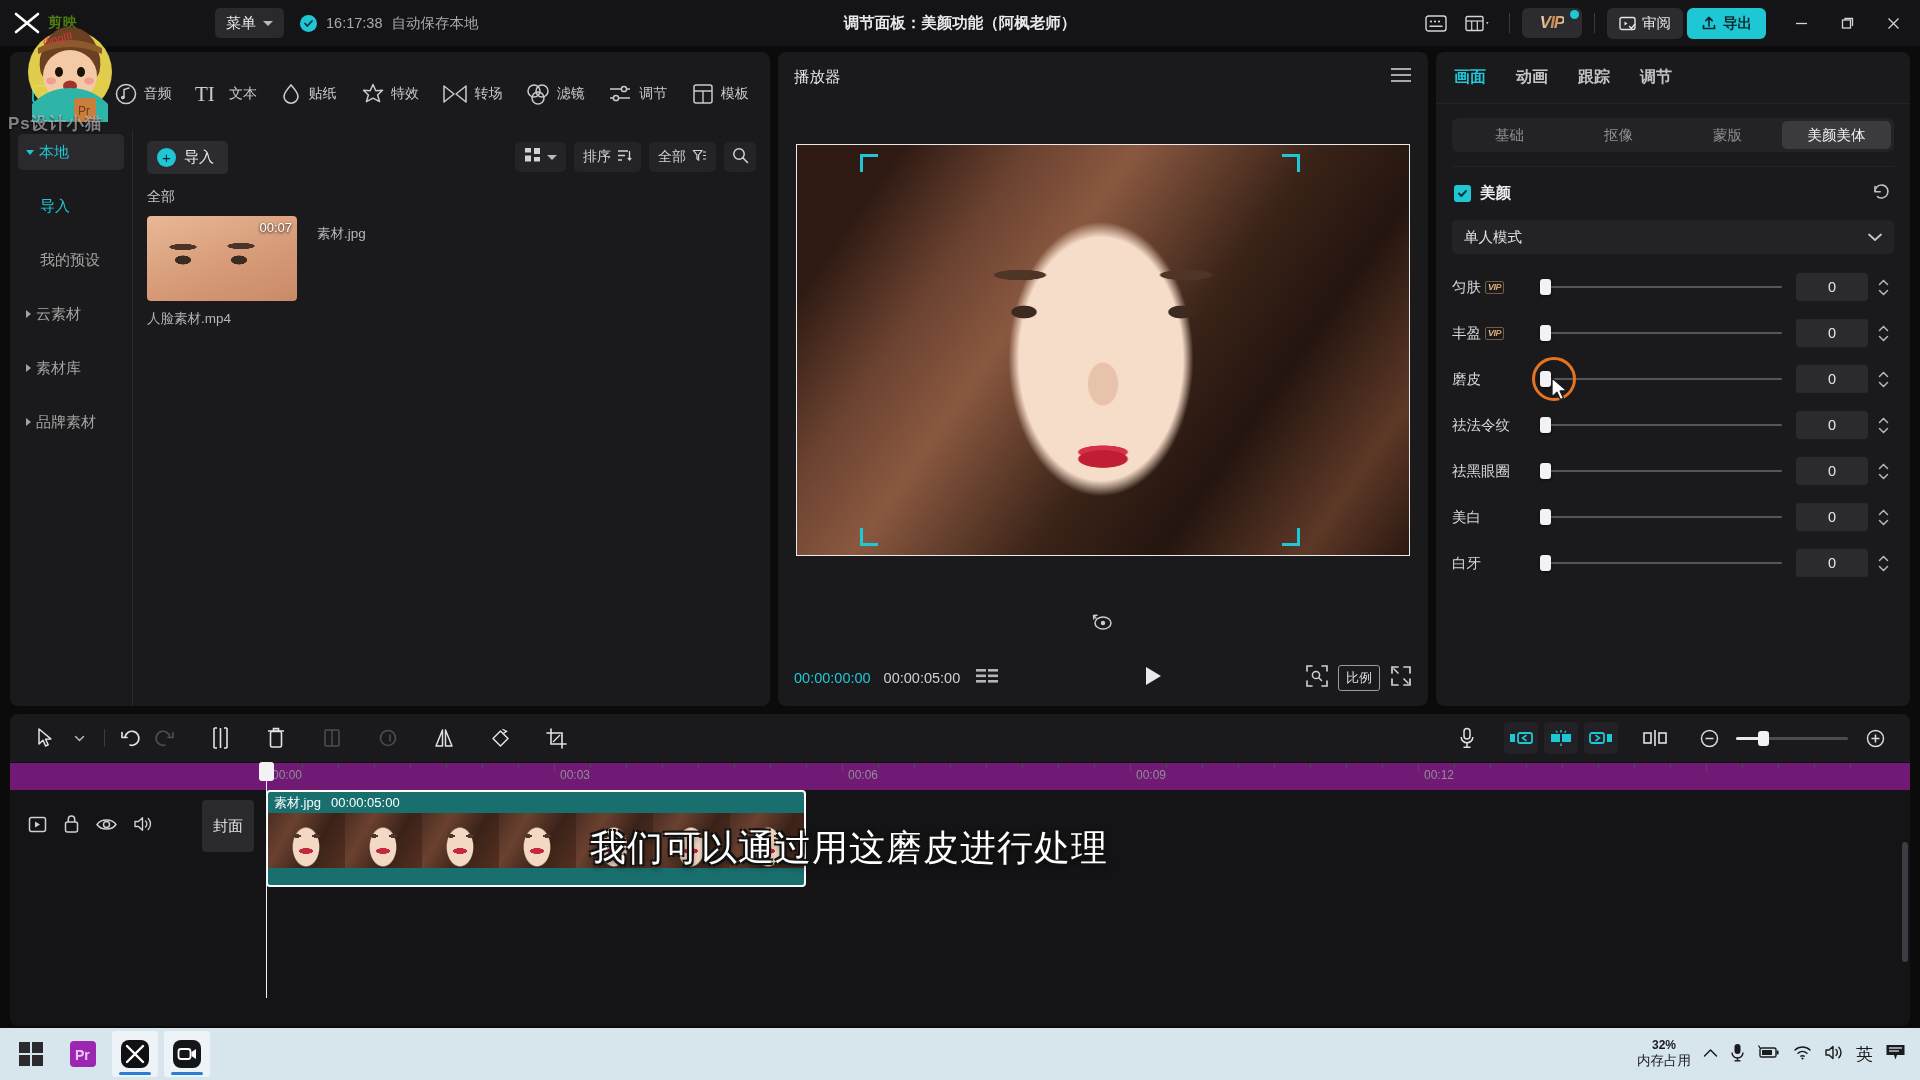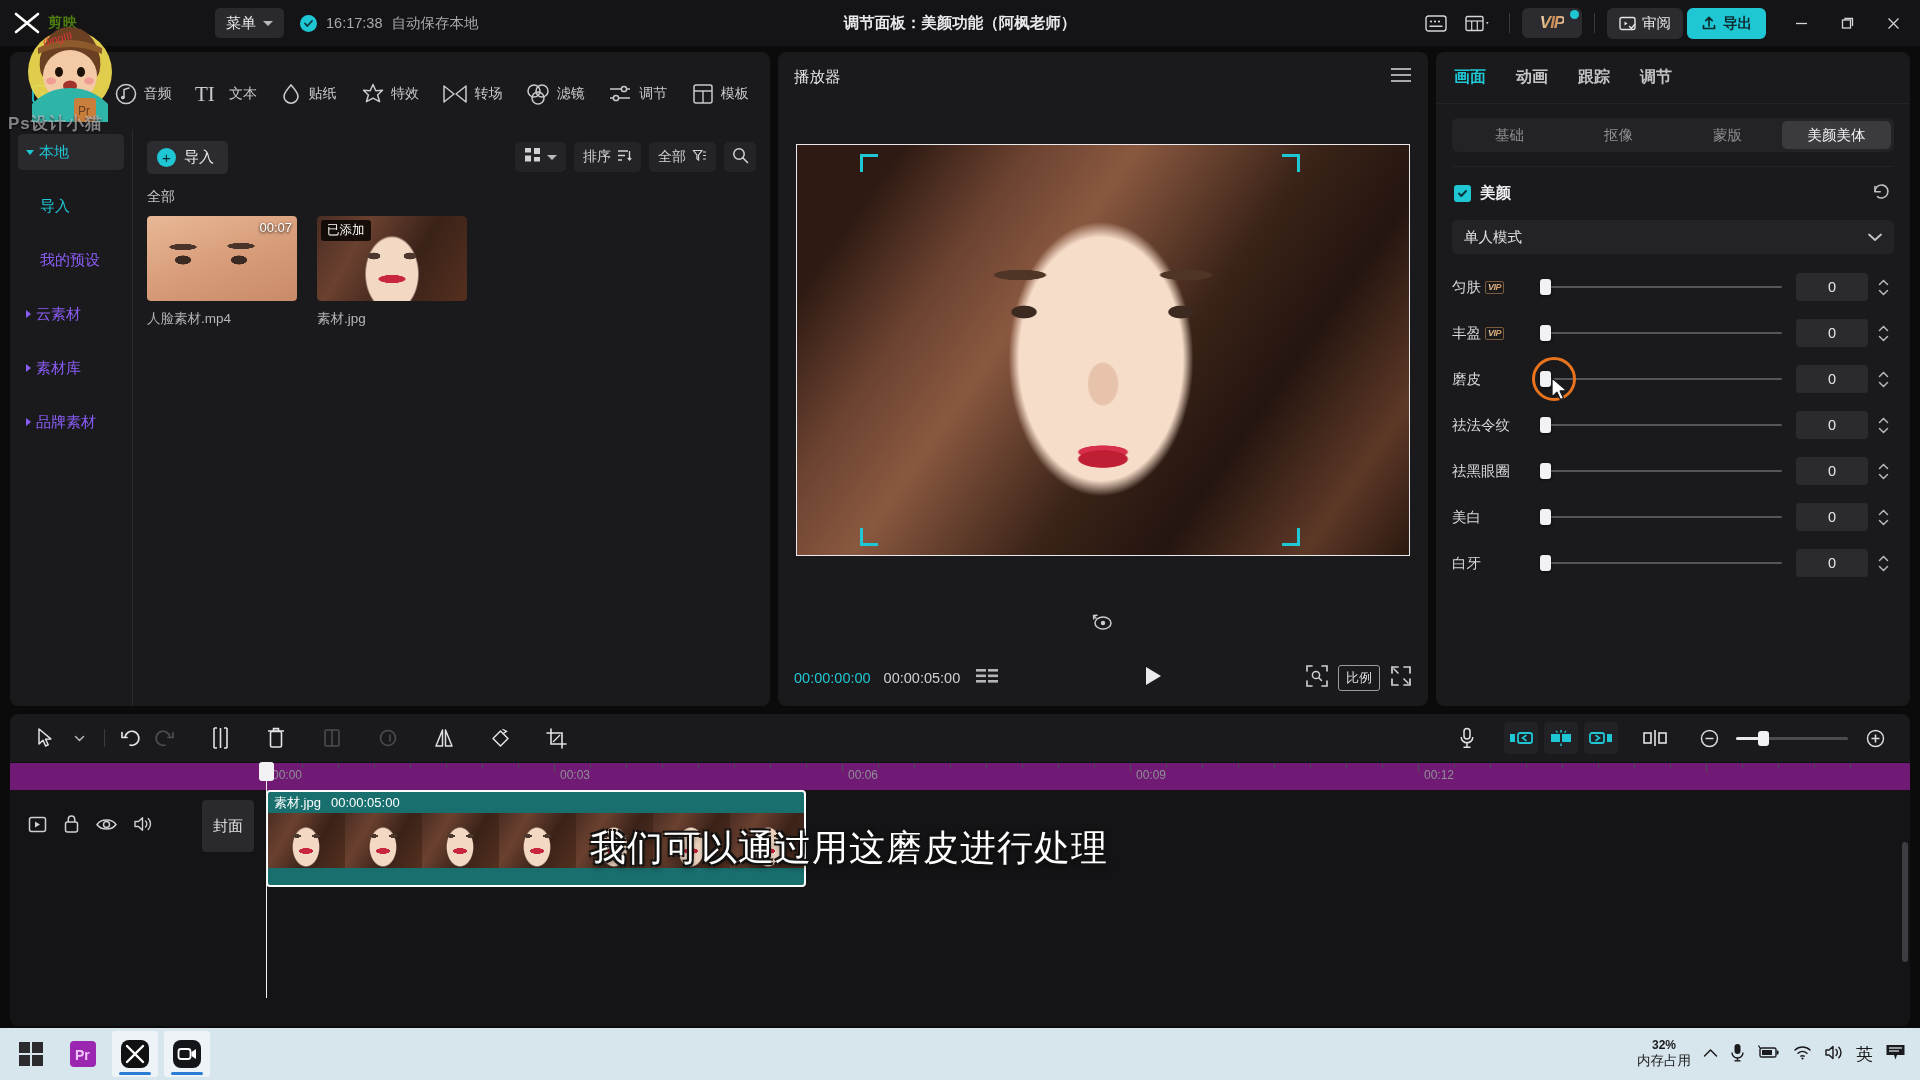--- a/index.html
+++ b/index.html
@@ -74,21 +74,21 @@
     width: 86px; height: 64px; display: flex; flex-direction: row;
     align-items: center; justify-content: center; gap: 6px; cursor: pointer;
     border-radius: 6px; color: #cacacd; font-size: 14px;
   }
   .tool-tab.active { color: #1fc7d4; }
   .tool-tab .ic { height: 26px; display: flex; align-items: center; }
   .panel-body { display: flex; height: 580px; }
   .sidebar { width: 122px; padding: 8px 8px 0 8px; display: flex; flex-direction: column; gap: 18px; }
   .side-item {
     display: flex; align-items: center; gap: 5px; height: 36px; padding: 0 8px;
-    border-radius: 5px; font-size: 15px; color: #8b5cf6; cursor: pointer;
+    border-radius: 5px; font-size: 15px; color: #a3a3a3; cursor: pointer;
   }
   .side-item.sub { padding-left: 22px; }
   .side-item.active { background: #2a2a2e; color: #1fc7d4; }
   .side-item.accent { color: #1fc7d4; }
   .tri-dn { width: 0; height: 0; border-left: 4.5px solid transparent; border-right: 4.5px solid transparent; border-top: 5px solid currentColor; }
   .tri-rt { width: 0; height: 0; border-top: 4.5px solid transparent; border-bottom: 4.5px solid transparent; border-left: 5px solid currentColor; }
   .side-divider { width: 1px; background: #2a2a2d; margin-top: 4px; }
   .media-main { flex: 1; padding: 12px 14px; }
   .media-toolbar { display: flex; align-items: center; height: 38px; }
   .import-btn {
@@ -584,24 +584,20 @@
 
         <div class="thumb-grid">
           <div class="thumb-cell">
             <div class="thumb-box">
               <div class="thumb-face-a"></div>
               <span class="thumb-dur">00:07</span>
             </div>
             <div class="thumb-name">人脸素材.mp4</div>
           </div>
           <div class="thumb-cell">
-            <div class="thumb-box">
-              <div class="thumb-face-b"></div>
-              <span class="thumb-added">已添加</span>
-            </div>
             <div class="thumb-name">素材.jpg</div>
           </div>
         </div>
       </div>
     </div>
   </div>
 
   <div class="preview-panel">
     <div class="pv-header">
       <span class="pv-title">播放器</span>

